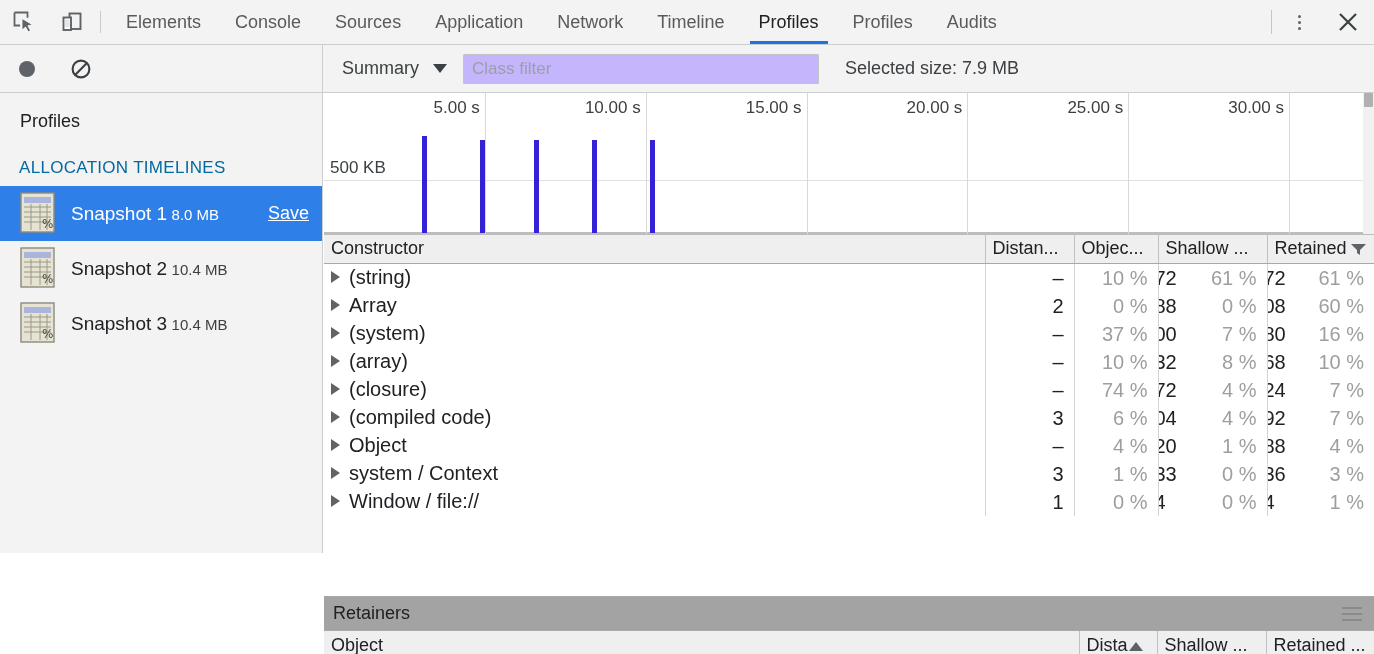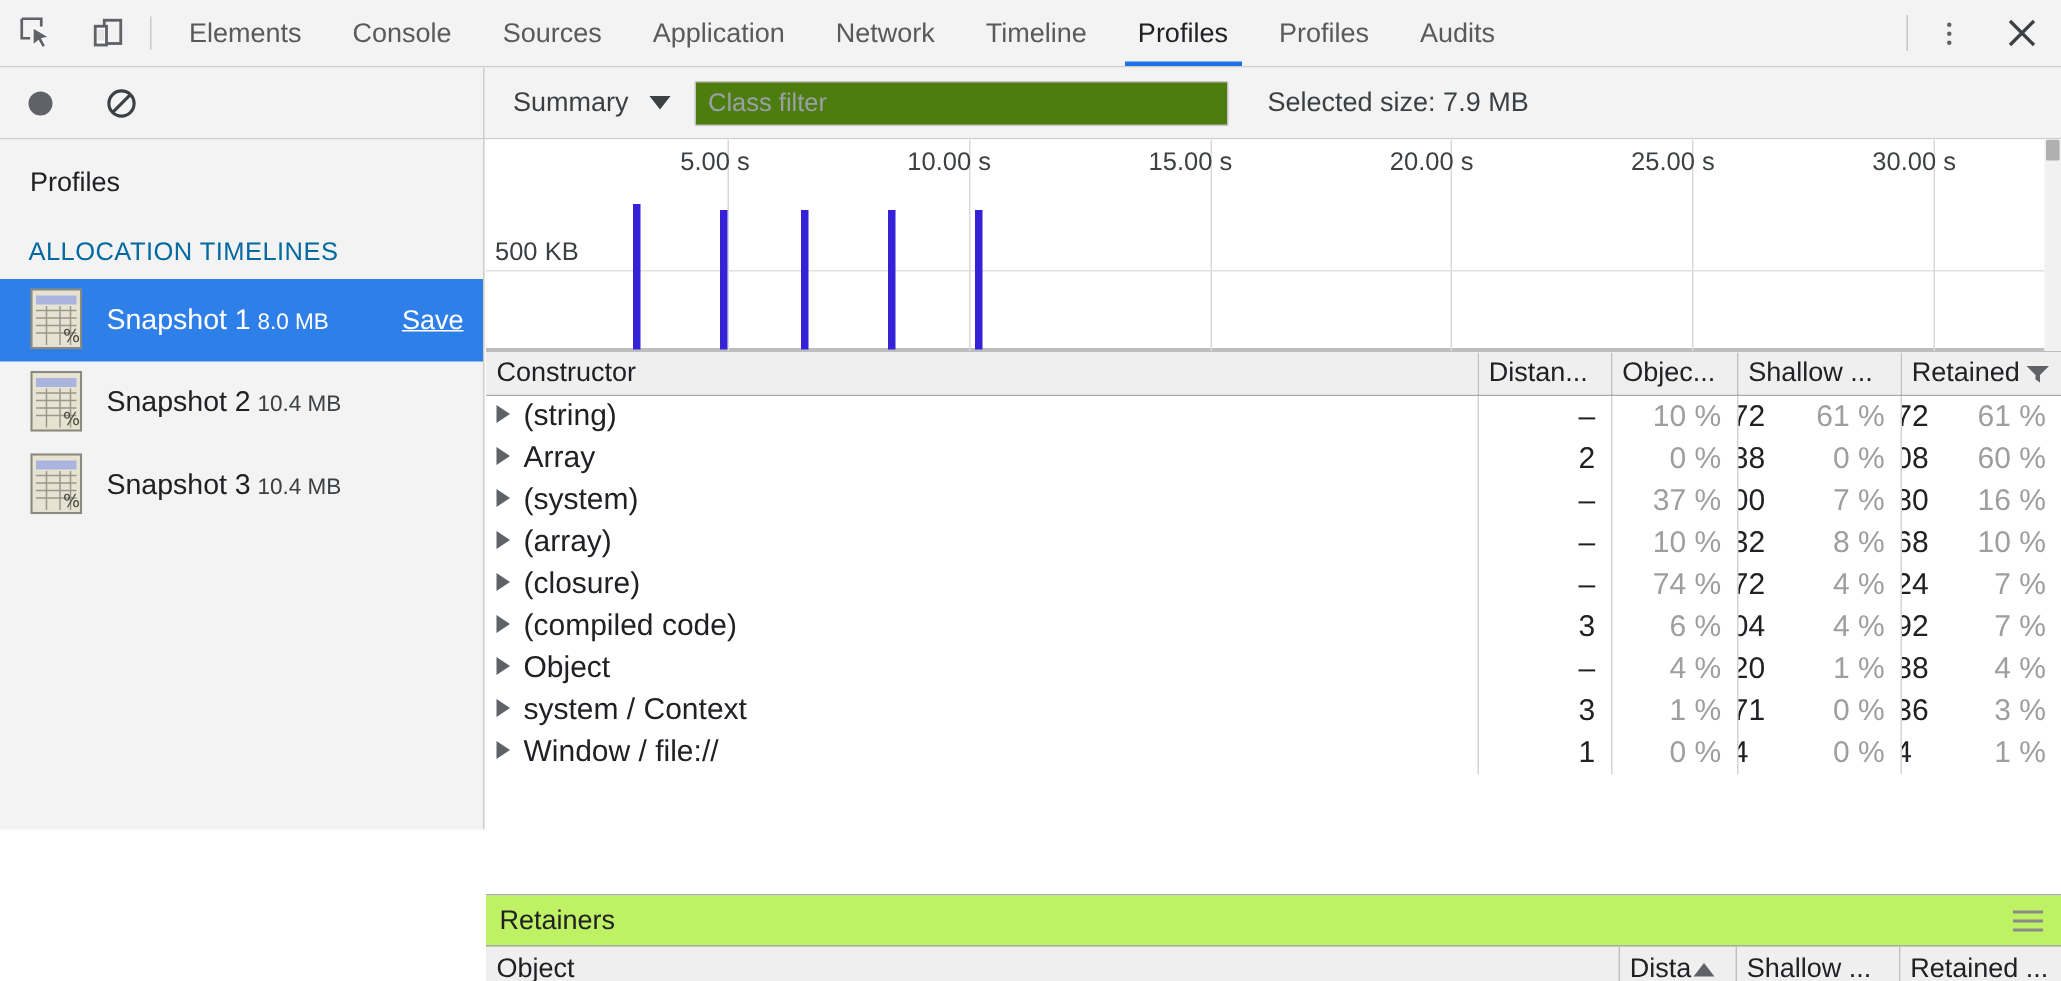--- a/index.html
+++ b/index.html
@@ -71,21 +71,21 @@
   .summary-sel {
     display: flex; align-items: center; gap: 14px;
     padding: 0 16px 0 18px; height: 100%; cursor: pointer;
   }
   .summary-sel .lbl { font-size: 18px; color: #3c4043; }
   .caret {
     width: 0; height: 0; border-left: 7px solid transparent;
     border-right: 7px solid transparent; border-top: 9px solid #3c4043;
   }
   .class-filter {
-    width: 356px; height: 30px; background: #4d7c0f;
+    width: 356px; height: 30px; background: #c4b5fd;
     border: 1px solid #c4c4c4; border-radius: 1px;
     font-size: 17px; color: #202124; padding: 0 8px;
     font-family: "Liberation Sans", sans-serif;
     outline: none;
   }
   .class-filter::placeholder { color: #9aa0a6; }
   .sel-size { font-size: 18px; color: #3c4043; margin-left: 26px; white-space: nowrap; }
 
   
   .sidebar {
@@ -126,21 +126,21 @@
     position: relative; height: 142px; width: 100%;
     background: #fff; border-bottom: 1px solid #bdbdbd;
     overflow: hidden;
   }
   .ov-inner { position: absolute; inset: 0 11px 0 0; }
   .ov-vline {
     position: absolute; top: 0; bottom: 0; width: 1px; background: #d9d9d9;
   }
   .ov-tick {
     position: absolute; top: 5px; font-size: 17px; color: #3c4043;
-    transform: translateX(-100%); padding-right: 5px; white-space: nowrap; margin-left: 20px;
+    transform: translateX(-100%); padding-right: 5px; white-space: nowrap;
   }
   .ov-hline {
     position: absolute; left: 0; right: 0; height: 1px; background: #e0e0e0;
   }
   .ov-ylabel {
     position: absolute; font-size: 17px; color: #3c4043;
     left: 6px; transform: translateY(-100%); padding-bottom: 2px;
   }
   .ov-bar { position: absolute; width: 5px; background: #3622d6; bottom: 1px; }
   .ov-base { position: absolute; left: 0; right: 0; bottom: 0; height: 2px; background: #bdbdbd; }
@@ -195,21 +195,21 @@
   .sorticon {
     display: inline-block; margin-left: 3px; position: relative; top: 2px;
   }
 
   
   .retainers {
     position: absolute; left: 0; right: 0; top: 503px; bottom: 0;
     background: #fff; border-top: 1px solid #a8a8a8;
   }
   .ret-head {
-    height: 34px; background: #bef264; border-bottom: 1px solid #a8a8a8;
+    height: 34px; background: #a3a3a3; border-bottom: 1px solid #a8a8a8;
     display: flex; align-items: center; padding: 0 12px 0 9px;
   }
   .ret-title { font-size: 18px; color: #202124; flex: 1; }
   .hamburger {
     width: 20px; display: flex; flex-direction: column; gap: 4px; cursor: pointer;
   }
   .hamburger i { display: block; height: 2px; background: #8a8a8a; width: 100%; }
   table.ret { width: 100%; border-collapse: collapse; table-layout: fixed; }
   table.ret th {
     background: #efefef; font-weight: normal; font-size: 18px; color: #202124;
@@ -596,21 +596,21 @@
               <td>
                 <span class="dist">3</span>
               </td>
               <td>
                 <span class="cellpair">
                   <span class="pct">1 %</span>
                 </span>
               </td>
               <td>
                 <span class="cellpair">
-                  <span class="cnt">71</span>
+                  <span class="cnt">33</span>
                   <span class="pct">0 %</span>
                 </span>
               </td>
               <td>
                 <span class="cellpair">
                   <span class="cnt">36</span>
                   <span class="pct">3 %</span>
                 </span>
               </td>
             </tr>

